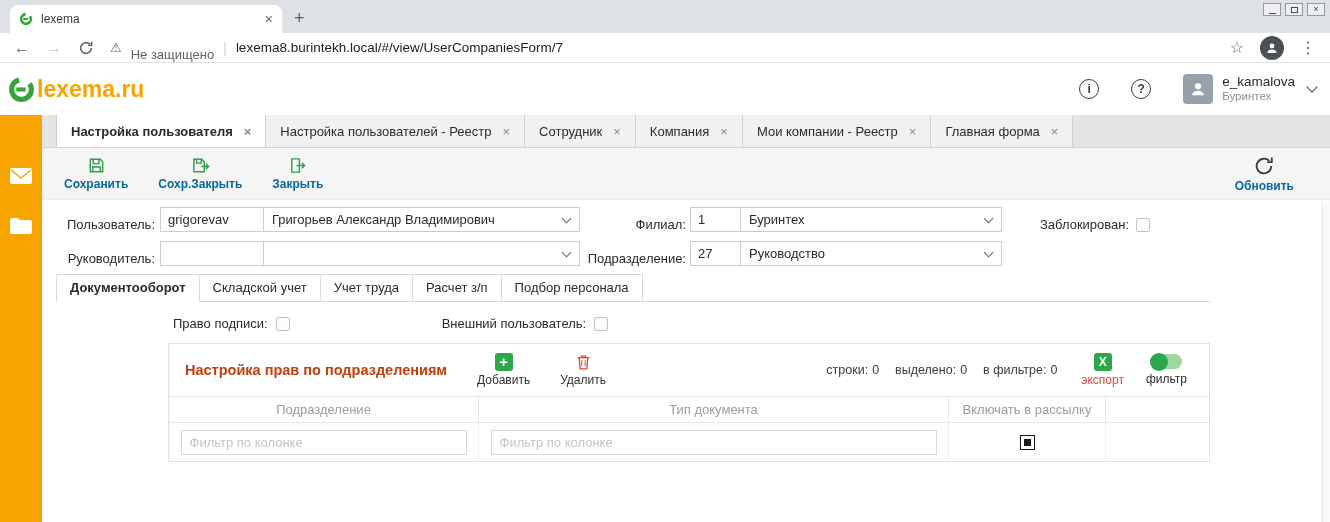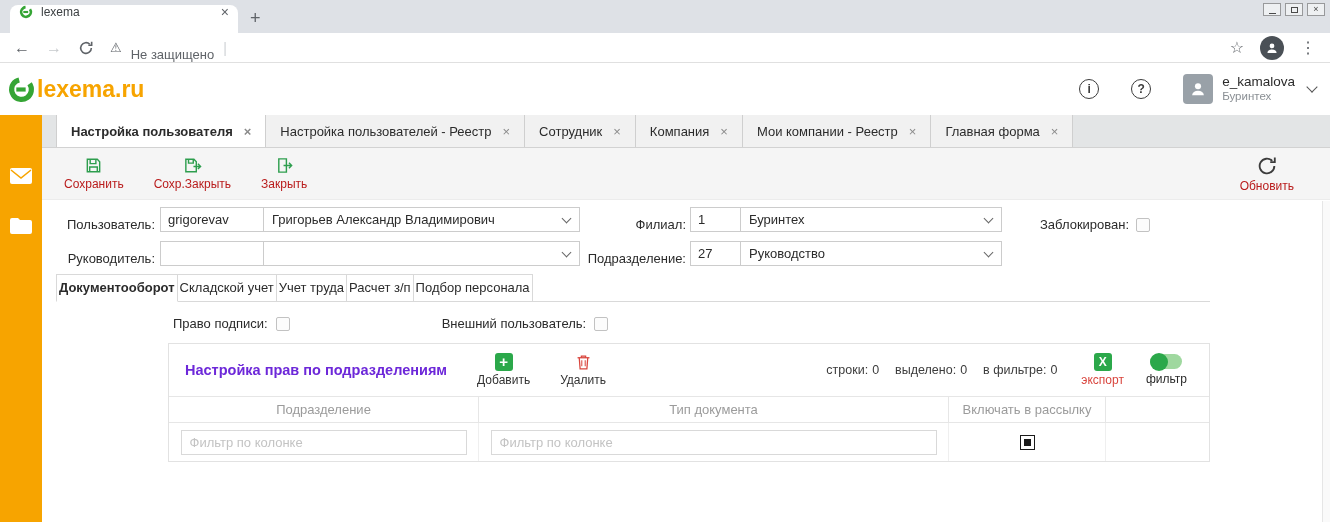--- a/index.html
+++ b/index.html
@@ -1,21 +1,21 @@
 <!DOCTYPE html>
 <html><head>
 <meta charset="utf-8">
 <style>
   * { margin:0; padding:0; box-sizing:border-box; }
   html,body { width:1330px; height:522px; }
   body { font-family:"Liberation Sans", sans-serif; background:#fff; overflow:hidden; position:relative; color:#2b2b2b; }
 
   
   .chrome-top { height:33px; background:#dee1e6; position:relative; display:flex; align-items:flex-end; padding-left:10px; }
-  .b-tab { width:228px; height:28px; background:#fff; border-radius:8px 8px 0 0; display:flex; align-items:flex-start; padding:0 9px; gap:8px; }
+  .b-tab { width:272px; height:28px; background:#fff; border-radius:8px 8px 0 0; display:flex; align-items:center; padding:0 9px; gap:8px; }
   .b-tab-title { flex:1; font-size:12px; color:#3c4043; white-space:nowrap; overflow:hidden; }
   .b-tab-close { font-size:14px; color:#5f6368; line-height:1; }
   .newtab { font-size:18px; color:#5f6368; padding:0 12px 4px; }
   .win-controls { position:absolute; top:3px; right:5px; display:flex; gap:4px; }
   .win-btn { width:18px; height:13px; border:1px solid #98999b; background:#eef0f2; display:flex; align-items:center; justify-content:center; font-size:9px; color:#4a4a4a; line-height:1; }
   .min-glyph { width:7px; height:1px; background:#4a4a4a; margin-top:7px; }
   .max-glyph { width:7px; height:6px; border:1px solid #4a4a4a; }
 
   .addressbar { height:30px; background:#fff; display:flex; align-items:center; padding:0 14px; gap:16px; border-bottom:1px solid #e0e0e0; }
   .nav-icon { font-size:16px; color:#5f6368; line-height:1; }
@@ -49,52 +49,52 @@
   .main { position:absolute; left:42px; top:115px; right:0; bottom:0; background:#fff; }
 
   .app-tabs { height:33px; background:#e3e5e6; display:flex; padding-left:14px; border-bottom:1px solid #d2d2d2; }
   .app-tab { display:flex; align-items:center; gap:11px; padding:0 14px; font-size:13px; background:#f1f1f1; border-right:1px solid #cfcfcf; color:#2b2b2b; white-space:nowrap; }
   .app-tab:first-child { border-left:1px solid #cfcfcf; }
   .app-tab.active { background:#fff; font-weight:bold; }
   .app-tab .x { color:#8a8a8a; font-size:13px; }
 
   .toolbar { height:52px; background:#f5f5f5; display:flex; align-items:center; padding:0 22px; gap:30px; border-bottom:1px solid #ececec; }
   .tool-btn { display:flex; flex-direction:column; align-items:center; gap:2px; }
-  .tool-btn .lbl { font-size:12px; color:#b91c1c; }
+  .tool-btn .lbl { font-size:12px; color:#0369a1;font-weight:bold; }
   .refresh-btn { margin-left:auto; margin-right:14px; }
 
   
   .form-area { padding-top:6px; position:relative; }
   .form-row { display:flex; align-items:flex-end; height:26px; margin-bottom:8px; padding-left:14px; font-size:13px; }
   .flbl { text-align:right; color:#2b2b2b; white-space:nowrap; }
   .l1 { width:99px; margin-right:5px; }
   .inp { height:25px; border:1px solid #ccc; background:#fff; font-size:13px; padding:0 7px; font-family:inherit; color:#2b2b2b; outline:none; }
   .inp-user { width:104px; }
   .sel { height:25px; border:1px solid #ccc; border-left:none; background:#fff; display:flex; align-items:center; padding:0 24px 0 8px; position:relative; font-size:13px; white-space:nowrap; overflow:hidden; }
   .schev { position:absolute; right:9px; top:7px; width:7px; height:7px; border-right:1.5px solid #666; border-bottom:1.5px solid #666; transform:rotate(45deg); }
   .sel-user { width:316px; }
   .l2 { width:100px; margin-left:6px; margin-right:4px; }
   .inp-code { width:51px; }
   .sel-small { width:261px; }
   .l3 { margin-left:38px; margin-right:7px; }
   .cbox { width:14px; height:14px; border:1px solid #c2c2c2; border-radius:2px; background:#fcfcfc; flex:none; }
 
   .inner-tabs { margin:8px 0 0 14px; width:1154px; border-bottom:1px solid #d9d9d9; display:flex; }
-  .itab { padding:5px 2px 6px; border:1px solid #d9d9d9; border-bottom:none; background:#fff; font-size:13px; white-space:nowrap; }
+  .itab { padding:5px 13px 6px; border:1px solid #d9d9d9; border-bottom:none; background:#fff; font-size:13px; white-space:nowrap; }
   .itab + .itab { margin-left:-1px; }
   .itab.active { font-weight:bold; margin-bottom:-1px; border-bottom:1px solid #fff; }
 
   .perm-row { display:flex; align-items:center; margin:14px 0 0 131px; font-size:13px; }
   .perm-row .cbox { margin-left:8px; }
   .perm2 { margin-left:152px; }
 
   
   .panel { margin:12px 0 0 126px; width:1042px; border:1px solid #e2e2e2; background:#fff; }
   .panel-head { height:52px; display:flex; align-items:center; padding:0 16px; }
-  .panel-title { font-size:14.5px; font-weight:bold; color:#6d28d9; }
+  .panel-title { font-size:14.5px; font-weight:bold; color:#c2410c; }
   .ptool { display:flex; flex-direction:column; align-items:center; gap:2px; margin-left:30px; }
   .ptool .plbl { font-size:12px; color:#333; }
   .plus-ico { width:18px; height:18px; background:#2BA84A; border-radius:3px; color:#fff; font-size:15px; line-height:17px; text-align:center; font-weight:bold; }
   .counts { margin-left:auto; display:flex; align-items:center; gap:16px; font-size:12.5px; color:#3c3c3c; }
   .count-item { display:flex; gap:4px; }
   .excel-block { display:flex; flex-direction:column; align-items:center; gap:2px; margin-left:24px; }
   .excel-ico { width:18px; height:18px; background:#2BA84A; border-radius:3px; color:#fff; font-size:12px; font-weight:bold; text-align:center; line-height:18px; }
   .excel-lbl { font-size:12px; color:#D9453D; }
   .toggle-block { display:flex; flex-direction:column; align-items:center; gap:3px; margin-left:22px; margin-right:6px; }
   .toggle { width:32px; height:15px; border-radius:8px; background:#9fd89f; position:relative; }
@@ -155,20 +155,21 @@
   <span style="display:flex;">
     <svg width="16" height="16" viewBox="0 0 24 24">
         <path d="M20 12a8 8 0 1 1-2.3-5.6" fill="none" stroke="#5f6368" stroke-width="2.4"></path>
         <path d="M20.5 2.8v5h-5" fill="none" stroke="#5f6368" stroke-width="2.4"></path>
       </svg>
   </span>
   <div class="url-zone">
     <span class="warn-icon">⚠</span>
     <span class="sec-text">Не защищено</span>
     <span class="url-sep">|</span>
+    <span class="url-text">lexema8.burintekh.local/#/view/UserCompaniesForm/7</span>
   </div>
   <span class="star-icon">☆</span>
   <span class="b-avatar">
     <svg width="14" height="14" viewBox="0 0 20 20">
         <circle cx="10" cy="7" r="3.4" fill="#fff"></circle>
         <path d="M3.5 17a6.5 5 0 0 1 13 0z" fill="#fff"></path>
       </svg>
   </span>
   <span class="menu-icon">⋮</span>
 </div>

